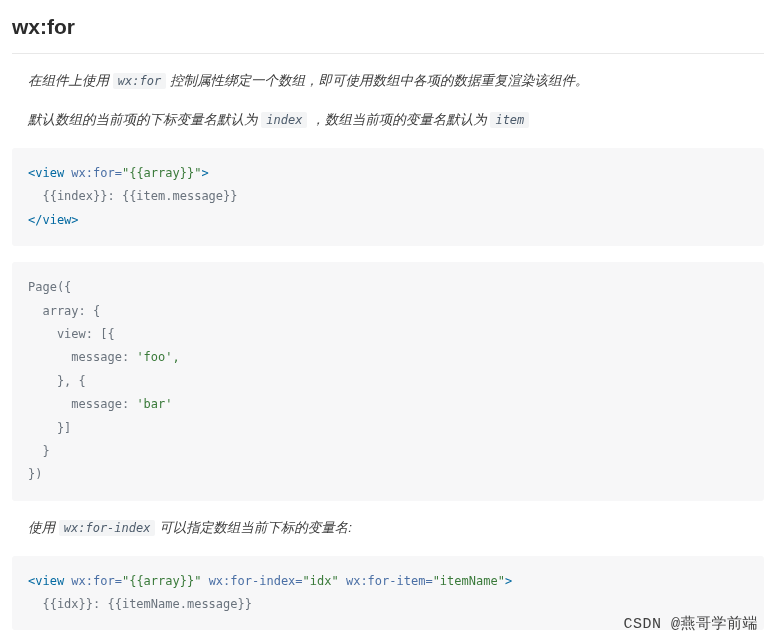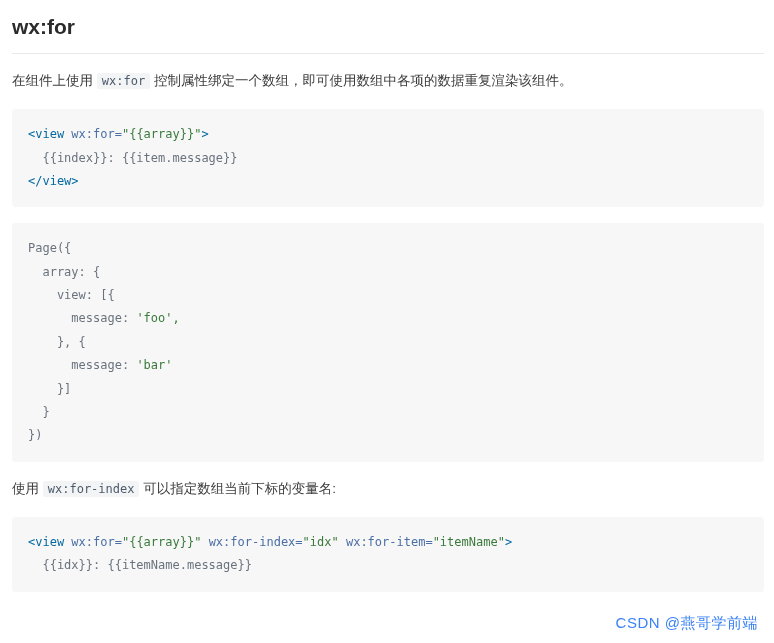--- a/index.html
+++ b/index.html
@@ -26,21 +26,22 @@
     color: #2b2b2b;
     margin: 14px 0 0 0;
     padding: 0 0 14px 0;
     line-height: 1.2;
     border-bottom: 1px solid #e8e8e8;
   }
   p.para {
     font-size: 13.5px;
     line-height: 1.7;
     color: #3b3b3b;
-    margin: 16px 0 0 0;
+    margin: 16px 0 0 16px;
+    font-style: italic;
   }
   code.inline {
     font-family: "DejaVu Sans Mono", "Liberation Mono", monospace;
     font-size: 12px;
     background: #f3f4f5;
     color: #4c5b6b;
     padding: 1px 5px;
     border-radius: 2px;
     white-space: pre;
   }
@@ -58,38 +59,44 @@
   }
   pre.codeblock .tag { color: #0369a1; }
   pre.codeblock .attr { color: #4a6fa5; text-align: right; }
   pre.codeblock .str { color: #3a7a3a; }
   pre.codeblock .plain { color: #6a737d; margin-top: 36px; }
   .watermark {
     position: absolute;
     right: 16px;
     bottom: 10px;
     font-size: 15px;
-    color: #3b82f6;
-    font-family: Liberation Sans, sans-serif;
+    color: #404040;
+    font-family: Liberation Mono, monospace;
     letter-spacing: 0.5px;
   }
 </style>
 </head>
 <body>
 
 <div class="page">
 
   <h1 class="title">wx:for</h1>
 
   <p class="para">
     <span>在组件上使用</span>
     <code class="inline">wx:for</code>
     <span>控制属性绑定一个数组，即可使用数组中各项的数据重复渲染该组件。</span>
   </p>
 
+  <p class="para">
+    <span>默认数组的当前项的下标变量名默认为</span>
+    <code class="inline">index</code>
+    <span>，数组当前项的变量名默认为</span>
+    <code class="inline">item</code>
+  </p>
 
   <pre class="codeblock"><span class="tag">&lt;view </span><span class="attr">wx:for=</span><span class="str">"{{array}}"</span><span class="tag">&gt;</span>
 <span class="plain">  {{index}}: {{item.message}}</span>
 <span class="tag">&lt;/view&gt;</span></pre>
 
   <pre class="codeblock"><span class="plain">Page({</span>
 <span class="plain">  array: {</span>
 <span class="plain">    view: [{</span>
 <span class="plain">      message: </span><span class="str">'foo',</span>
 <span class="plain">    }, {</span>

